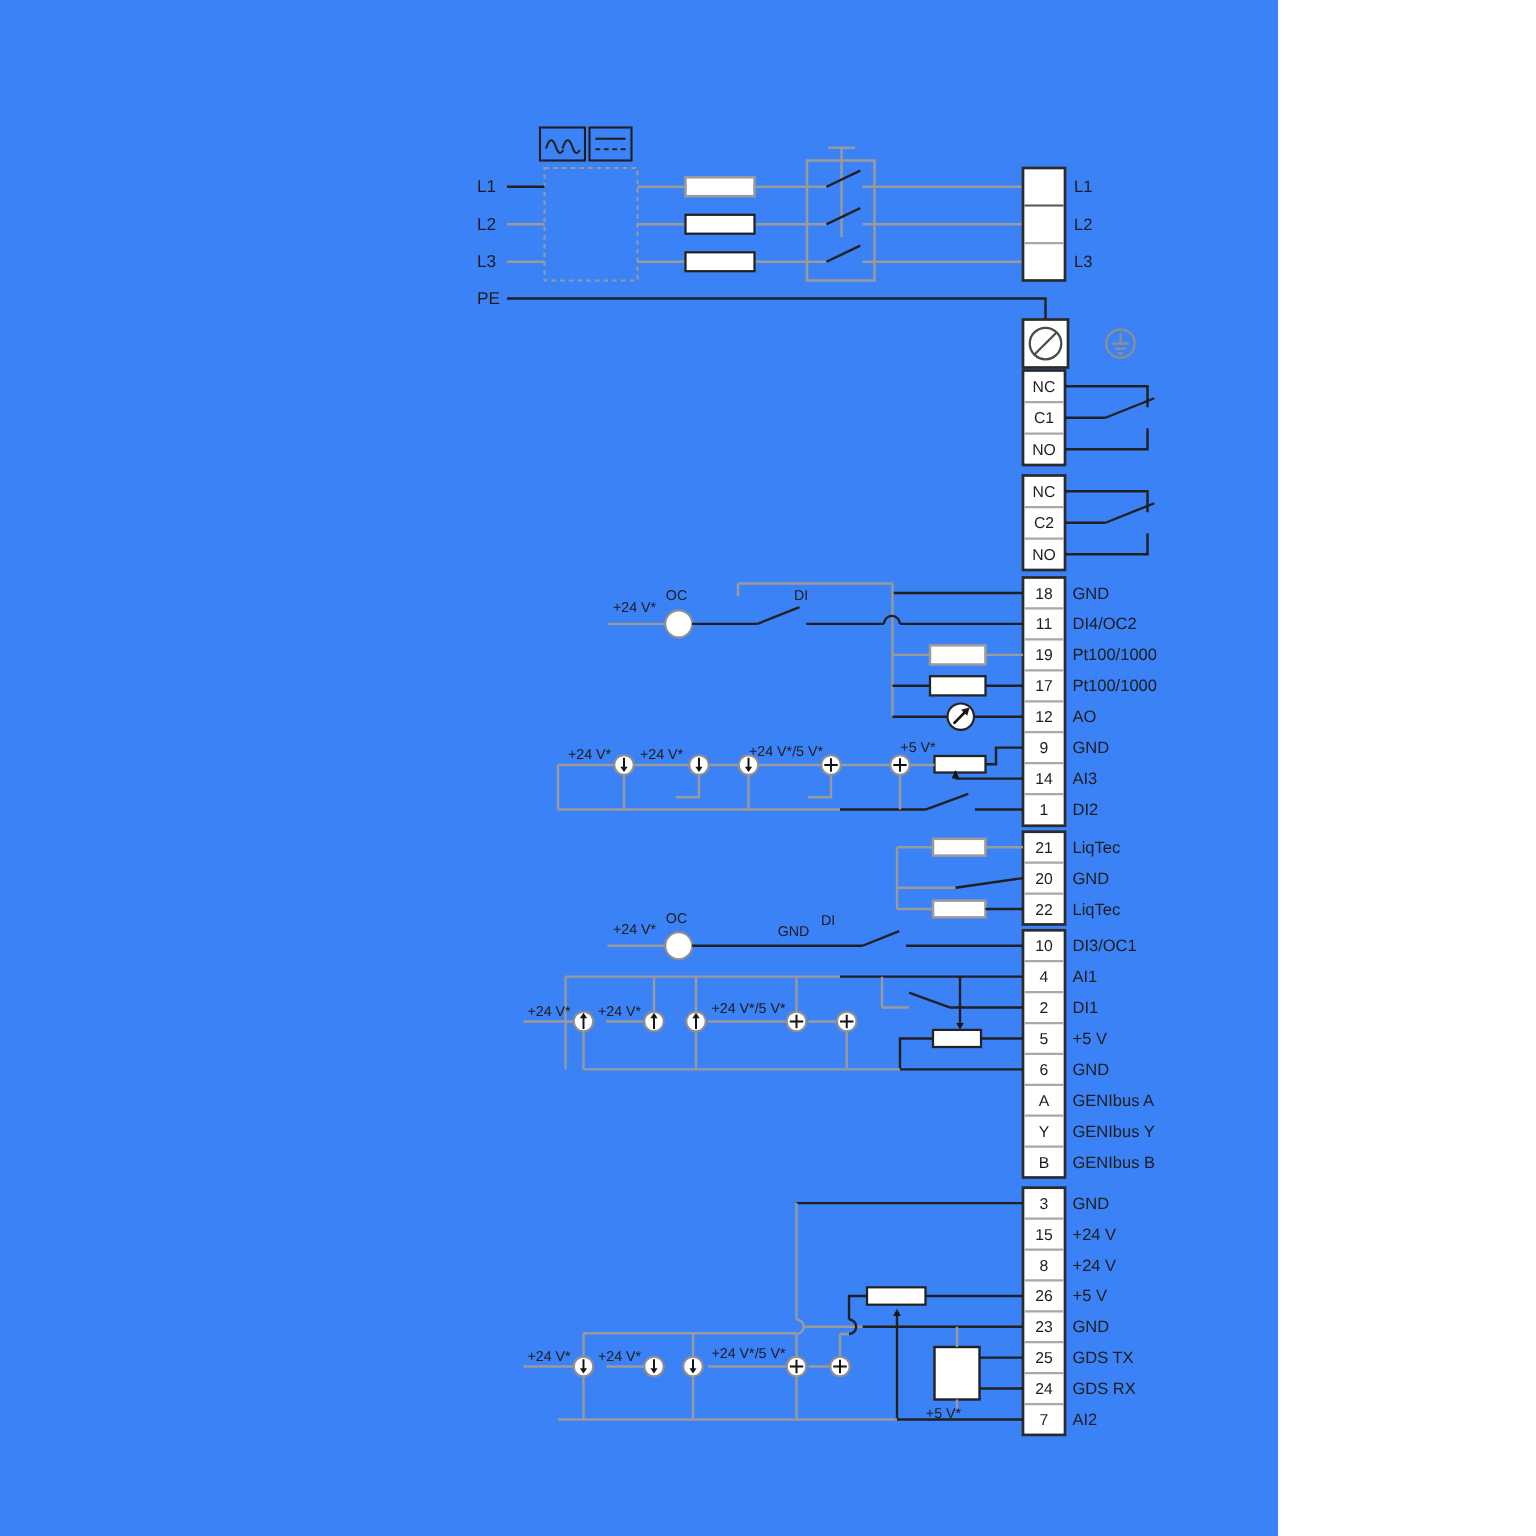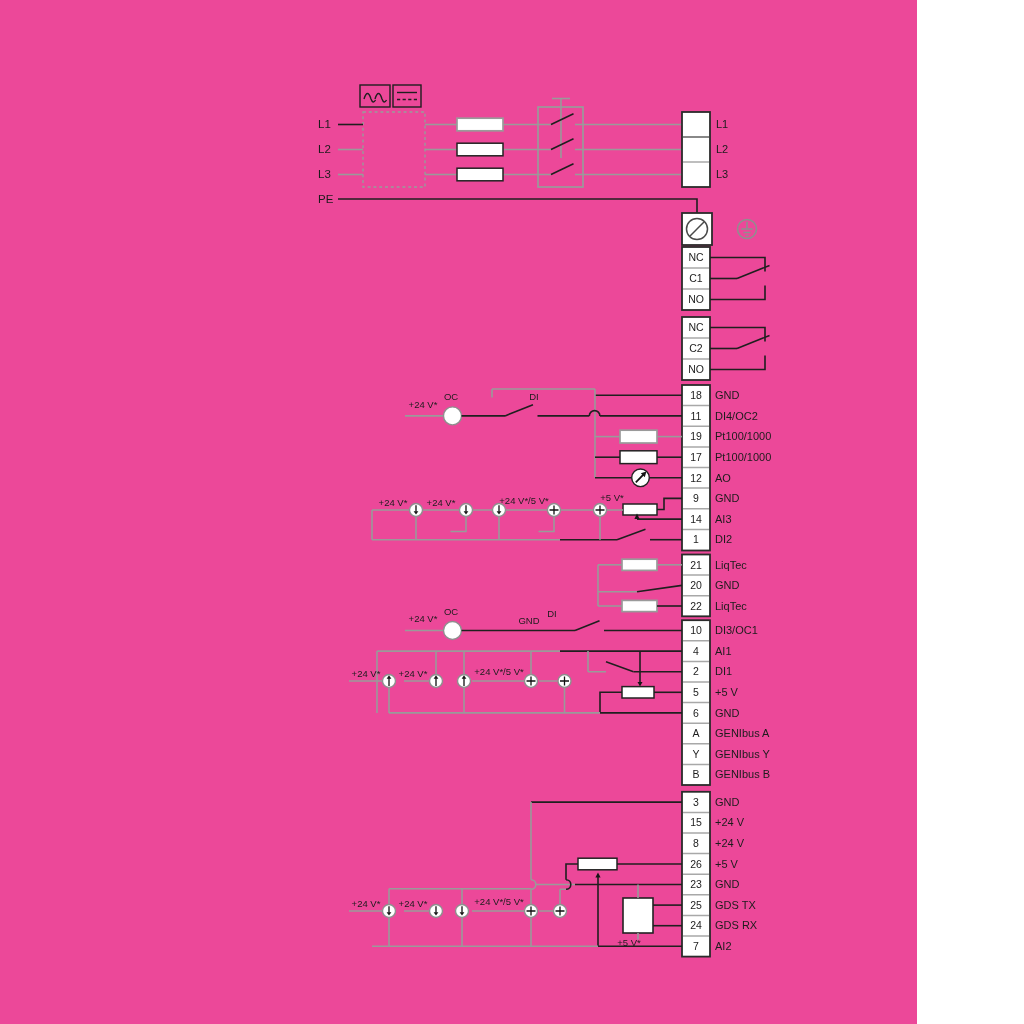--- a/index.html
+++ b/index.html
@@ -1,16 +1,16 @@
 <!DOCTYPE html>
 <html><head>
 <meta charset="utf-8">
 <style>
   html,body{margin:0;padding:0;background:#fff;}
-  .stage{width:917px;height:1024px;position:relative;background:#ec4899;}
+  .stage{width:852px;height:1024px;position:relative;background:#3b82f6;}
   svg text{font-family:"Liberation Sans","DejaVu Sans",sans-serif;fill:#1c1c1c;}
   .tn{font-size:10.5px;text-anchor:middle;}
   .tl{font-size:11px;text-anchor:start;}
   .lab{font-size:11.5px;text-anchor:start;}
   .ann{font-size:9.5px;text-anchor:middle;}
   .wb{stroke:#1f1f1f;stroke-width:1.6;fill:none;}
   .wg{stroke:#9a9a9a;stroke-width:1.6;fill:none;}
   .bx{fill:#fff;stroke:#2b2b2b;stroke-width:1.8;}
   .bxg{fill:#fff;stroke:#9a9a9a;stroke-width:1.7;}
   .sep{stroke:#a8a8a8;stroke-width:1.5;fill:none;}

